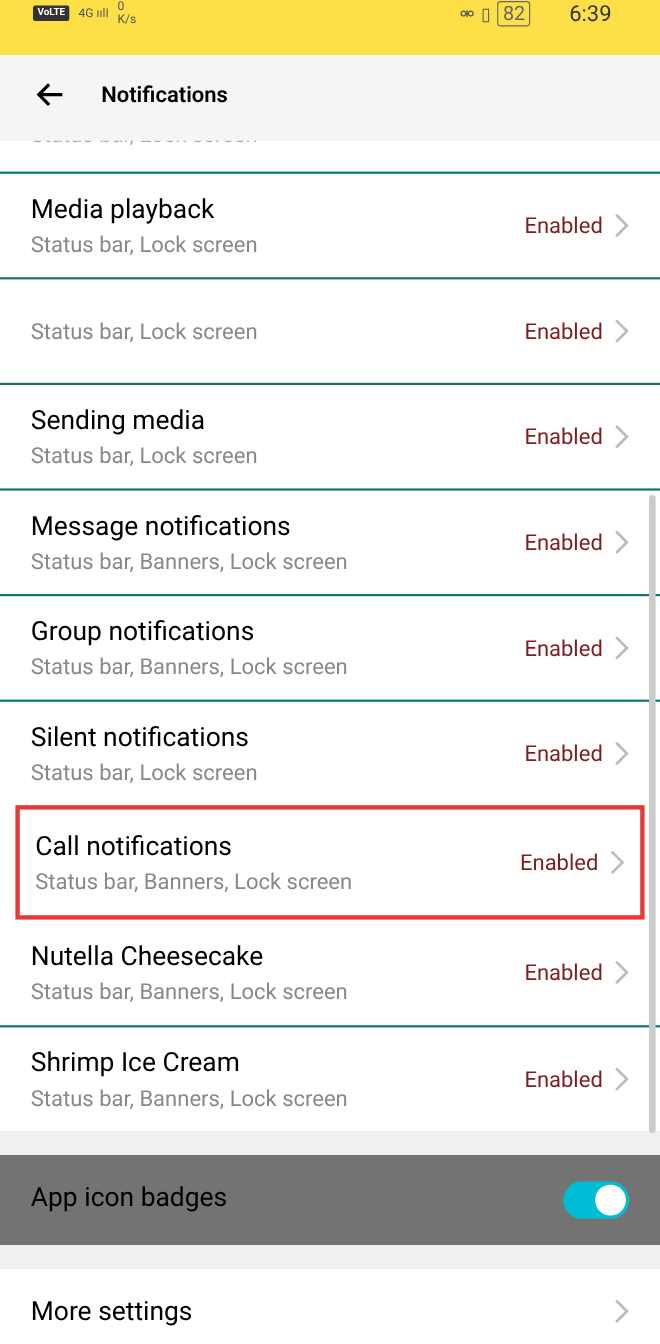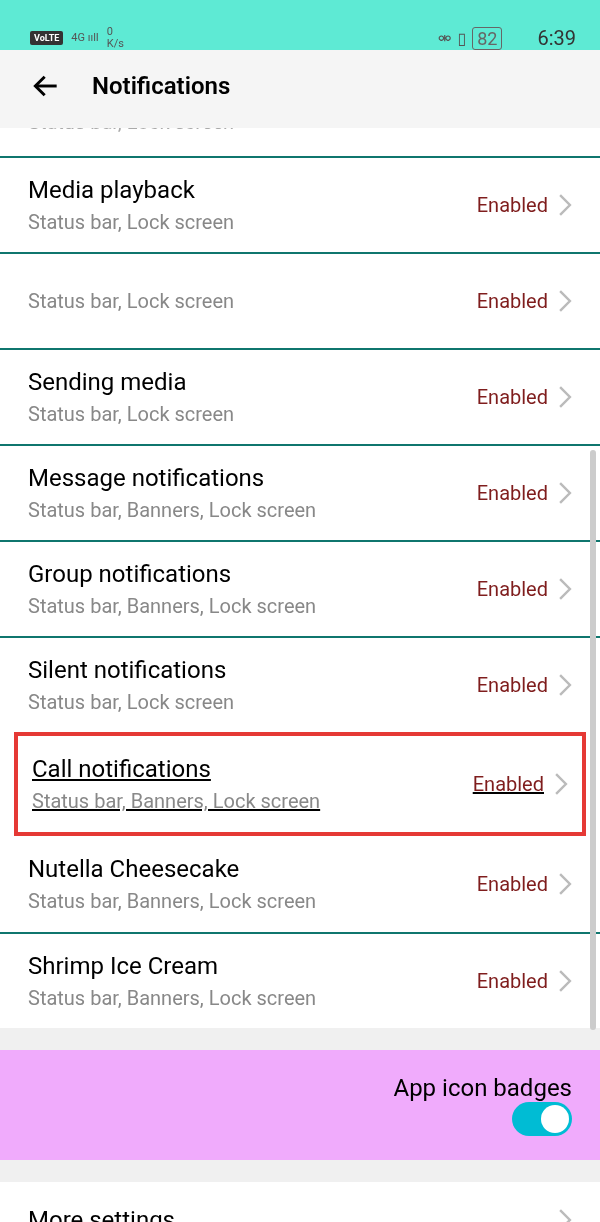--- a/index.html
+++ b/index.html
@@ -12,23 +12,23 @@
       width: 600px;
       height: 1222px;
       background: #f5f5f5;
       overflow: hidden;
       position: relative;
     }
     .status-bar {
       height: 50px;
       display: flex;
       justify-content: space-between;
-      align-items: flex-end;
-      padding: 0 24px 0 30px;
-      background: #5eead4;
+      align-items: flex-start;
+      padding: 0 44px 0 30px;
+      background: #fde047;
       font-size: 15px;
       color: #333;
     }
     .status-left {
       display: flex;
       align-items: center;
       gap: 8px;
     }
     .volte-badge {
       background: #333;
@@ -69,21 +69,21 @@
       gap: 28px;
     }
     .back-arrow {
       width: 36px;
       height: 36px;
       display: flex;
       align-items: center;
       justify-content: center;
     }
     .page-title {
-      font-size: 24px;
+      font-size: 20px;
       font-weight: 600;
       color: #000;
       text-align: right;
     }
     .content {
       background: #fff;
     }
     .partial-row {
       padding: 0 28px 12px;
       color: #aaa;
@@ -133,33 +133,31 @@
     .chevron {
       color: #bbb;
     }
     .highlight-box {
       border: 4px solid #e53935;
       margin: 0 14px;
     }
     .highlight-box .list-item {
       border-top: none;
       padding: 18px 14px;
-      text-decoration: underline;
     }
     .section-gap {
       height: 22px;
       background: #f0f0f0;
     }
     .toggle-row {
       display: flex;
-      align-items: flex-end;
+      align-items: flex-start;
       justify-content: space-between;
       padding: 24px 28px;
-      background: #f0abfc;
-      flex-direction: column;
+      background: #737373;
     }
     .toggle-title {
       font-size: 24px;
       color: #000;
     }
     .toggle {
       width: 60px;
       height: 34px;
       background: #00bcd4;
       border-radius: 17px;

